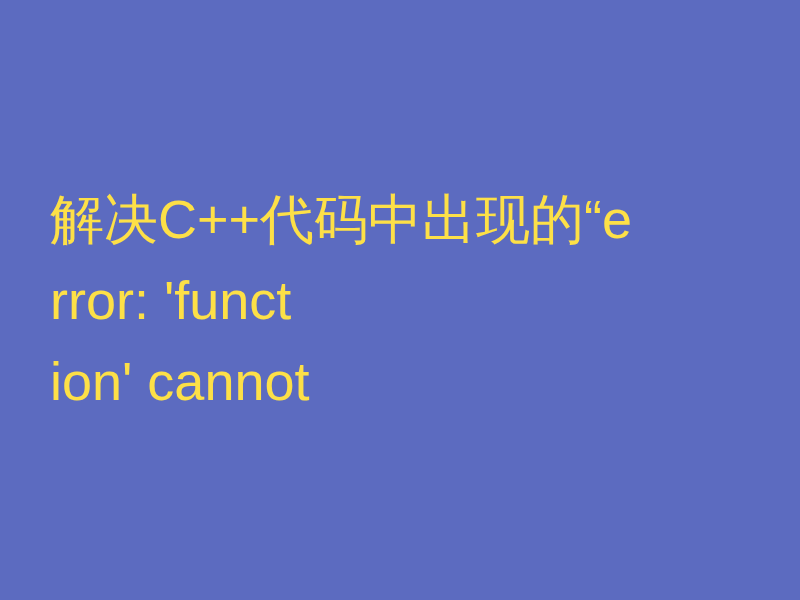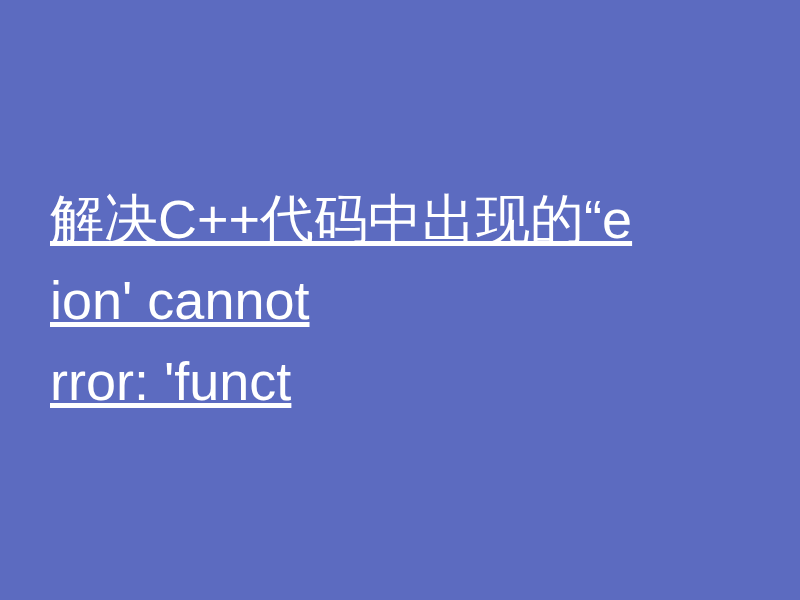--- a/index.html
+++ b/index.html
@@ -10,28 +10,27 @@
     body {
       width: 800px;
       height: 600px;
       background: #5c6bc0;
       display: flex;
       align-items: center;
       padding: 0 50px;
       font-family: "Microsoft YaHei", "PingFang SC", sans-serif;
     }
     .text-block {
-      color: #ffffff;
+      color: #fde047;
       font-size: 54px;
       line-height: 1.5;
       font-weight: 300;
       letter-spacing: 0px;
-      text-decoration: underline;
     }
   </style>
 </head>
 <body>
 
 <div class="text-block">
   <div>解决C++代码中出现的“e</div>
+  <div>rror: 'funct</div>
   <div>ion' cannot</div>
-  <div>rror: 'funct</div>
 </div>
 
 </body></html>

